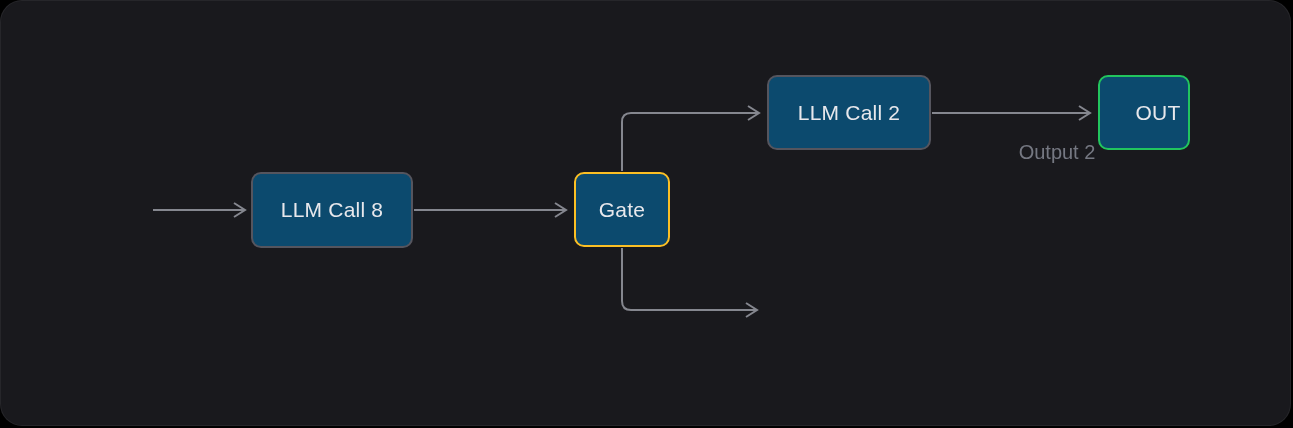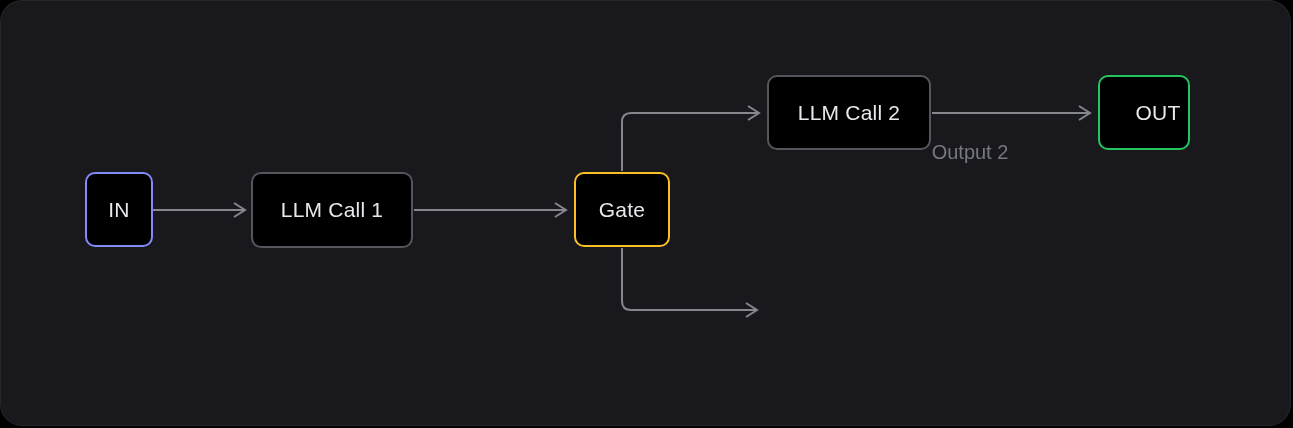--- a/index.html
+++ b/index.html
@@ -33,21 +33,21 @@
     pointer-events: none;
   }
   .edges-layer path {
     stroke: #85878f;
     stroke-width: 2;
     fill: none;
   }
   .node {
     position: absolute;
     box-sizing: border-box;
-    background: #000000;
+    background: #0c4a6e;
     border: 2px solid #55555e;
     border-radius: 10px;
     display: flex;
     align-items: center;
     justify-content: center;
     color: #e8e8ec;
     font-size: 21px;
     letter-spacing: 0.2px;
     cursor: pointer;
   }
@@ -59,21 +59,21 @@
   .node-exit  { left: 770px;  top: 271px; width: 88px;  height: 75px; border-color: #f43f5e; }
   .edge-label {
     position: absolute;
     width: 160px;
     text-align: center;
     color: #757882;
     font-size: 20px;
     pointer-events: none;
   }
   .edge-label-1 { left: 411px; top: 237px; }
-  .edge-label-2 { left: 889px; top: 140px; text-align: center; }
+  .edge-label-2 { left: 976px; top: 140px; text-align: center; }
 </style>
 </head>
 <body>
 
 <div class="stage">
   <div class="canvas">
 
     <svg class="edges-layer" viewBox="0 0 1293 428" xmlns="http://www.w3.org/2000/svg">
 
       <g>
@@ -95,26 +95,23 @@
         <path d="M 931 112 L 1088 112"></path>
         <path d="M 1078 105 L 1089 112 L 1078 119"></path>
       </g>
 
       <g>
         <path d="M 621 247 L 621 300 Q 621 309 630 309 L 755 309"></path>
         <path d="M 745 302 L 756 309 L 745 316"></path>
       </g>
     </svg>
 
-    <div class="node node-in">
-      <span>IN</span>
-    </div>
 
     <div class="node node-llm1">
-      <span>LLM Call 1</span>
+      <span>LLM Call 8</span>
     </div>
 
     <div class="node node-gate">
       <span>Gate</span>
     </div>
 
     <div class="node node-llm2">
       <span>LLM Call 2</span>
     </div>
 

